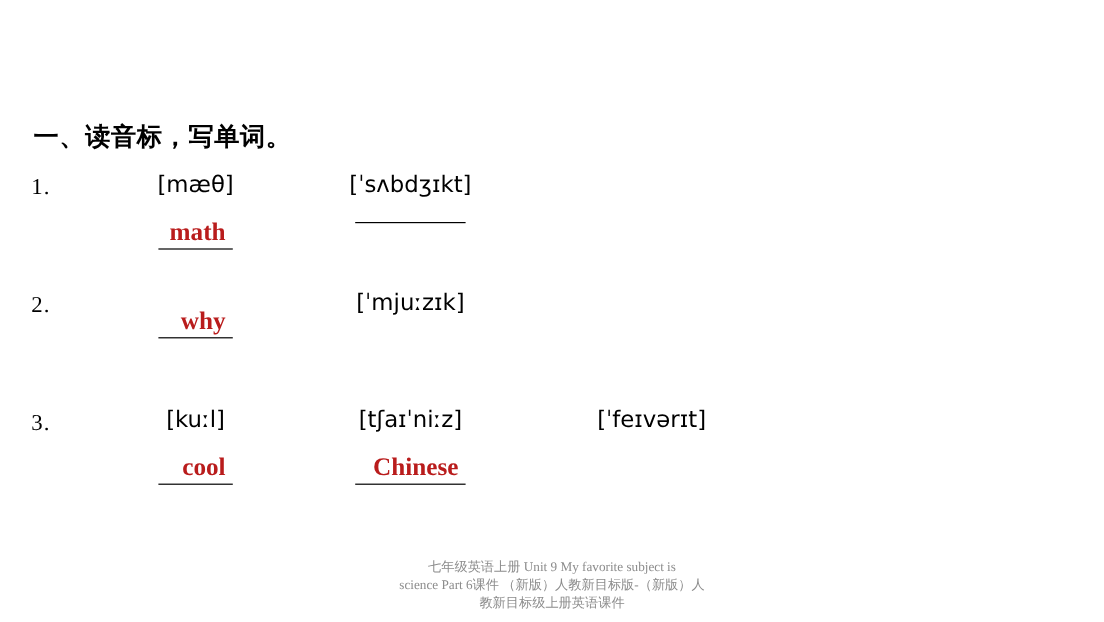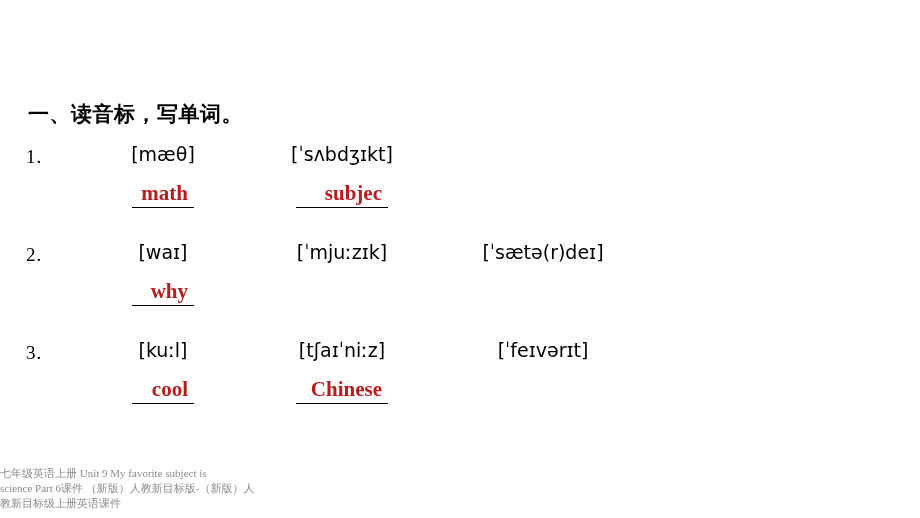--- a/index.html
+++ b/index.html
@@ -106,20 +106,21 @@
   .c1 .answer-rule { width: 62px; margin-left: auto; margin-right: auto; }
   .c2 .answer-rule { width: 92px; margin-left: auto; margin-right: auto; }
   .c3 .answer-rule { width: 108px; margin-left: auto; margin-right: auto; }
 
   
   .footer {
     position: absolute;
     left: 0;
     top: 466px;
     width: 920px;
+    text-align: center;
     font-family: "Liberation Serif", "DejaVu Serif", serif;
     font-size: 11px;
     line-height: 15px;
     color: #8c8c8c;
   }
   .footer div {
     white-space: nowrap;
   }
 </style>
 </head>
@@ -138,44 +139,41 @@
         <div class="phonetic">[mæθ]</div>
         <div class="answer-wrap">
           <span class="answer">math</span>
           <span class="answer-rule"></span>
         </div>
       </div>
 
       <div class="item c2">
         <div class="phonetic">[ˈsʌbdʒɪkt]</div>
         <div class="answer-wrap">
-          <span class="answer">subjec</span>
           <span class="answer-rule"></span>
         </div>
       </div>
 
     </div>
 
     <div class="row">
       <span class="row-num">2.</span>
 
       <div class="item c1">
-        <div class="phonetic">[waɪ]</div>
         <div class="answer-wrap">
           <span class="answer">why</span>
           <span class="answer-rule"></span>
         </div>
       </div>
 
       <div class="item c2">
         <div class="phonetic">[ˈmjuːzɪk]</div>
       </div>
 
       <div class="item c3">
-        <div class="phonetic">[ˈsætə(r)deɪ]</div>
       </div>
     </div>
 
     <div class="row">
       <span class="row-num">3.</span>
 
       <div class="item c2">
         <div class="phonetic">[tʃaɪˈniːz]</div>
         <div class="answer-wrap">
           <span class="answer">Chinese</span>

